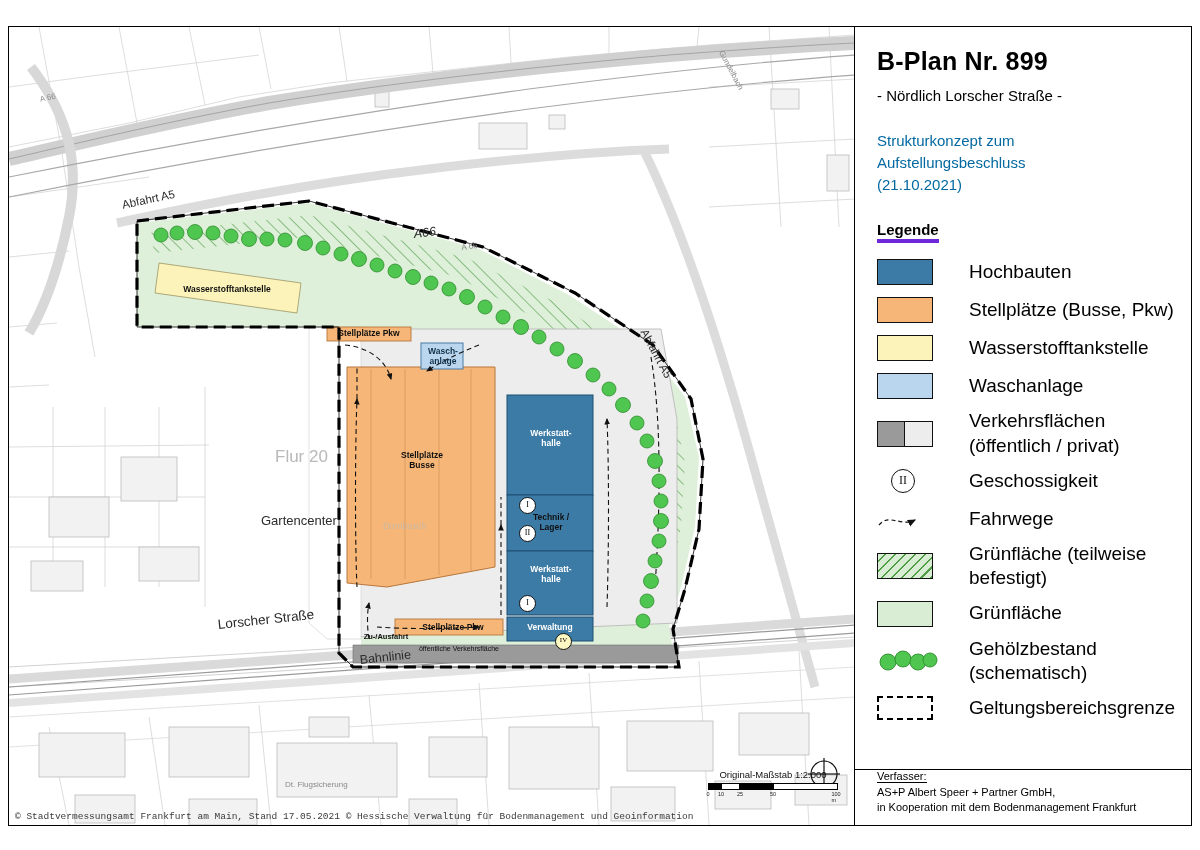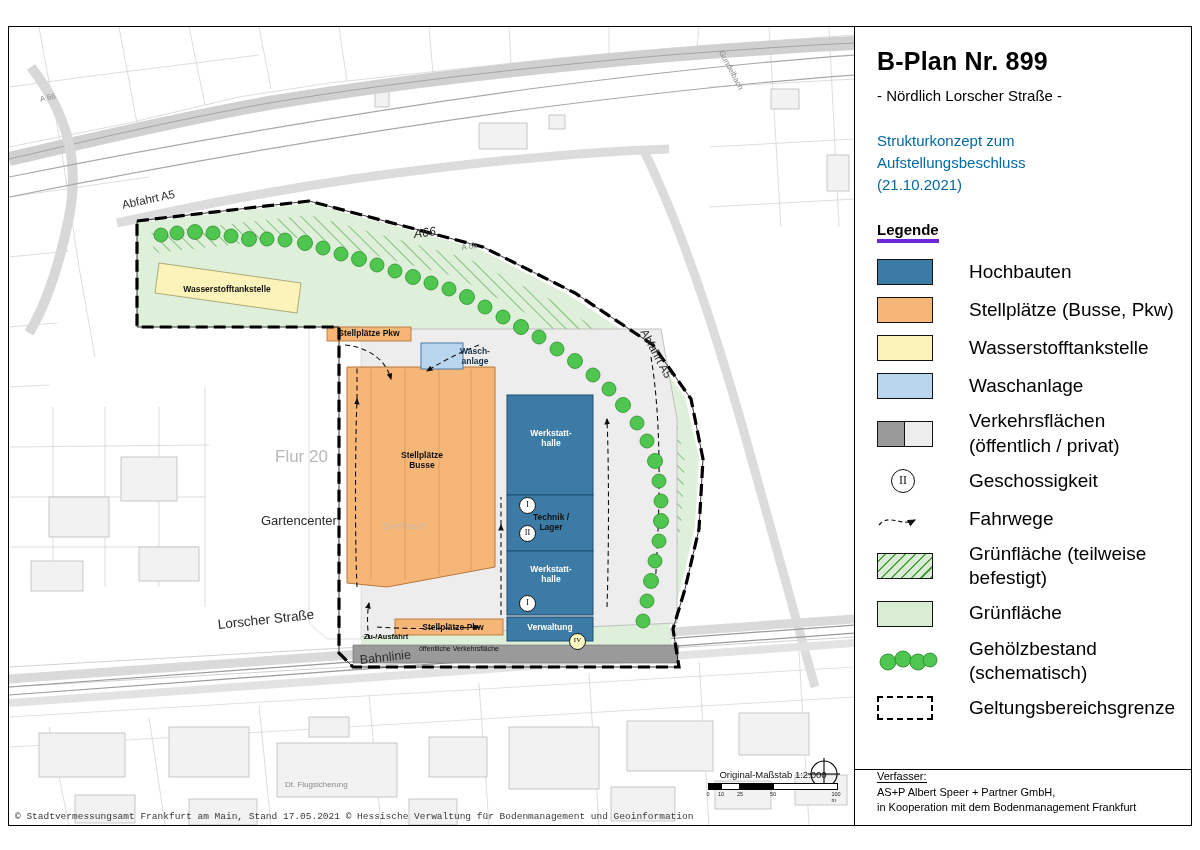--- a/index.html
+++ b/index.html
@@ -451,21 +451,21 @@
       <div class="map-label" style="left:350px; top:626px; transform:rotate(-6deg); transform-origin:left top; font-size:12.5px;">Bahnlinie</div>
       <div class="cad-label" style="left:716px; top:22px; transform:rotate(62deg); transform-origin:left top;">Gundelbach</div>
       <div class="big-grey" style="left:266px; top:420px;">Flur 20</div>
       <div class="map-label" style="left:252px; top:486px; font-size:13px;">Gartencenter</div>
 
       <div class="cad-label" style="left:374px; top:494px; font-size:9px; color:#cbb9a6;">Dornbusch</div>
       <div class="cad-label" style="left:276px; top:753px;">Dt. Flugsicherung</div>
 
       <div class="blk-label" style="left:166px; top:258px; width:104px;">Wasserstofftankstelle</div>
       <div class="blk-label" style="left:320px; top:302px; width:80px;">Stellplätze Pkw</div>
-      <div class="blk-label" style="left:414px; top:320px; width:40px; color:#11314a;padding-left:32px;">
+      <div class="blk-label" style="left:414px; top:320px; width:40px; color:#11314a;">
         <span>Wasch-</span><br>
         <span>anlage</span>
       </div>
       <div class="blk-label" style="left:382px; top:424px; width:62px;">
         <span>Stellplätze</span><br>
         <span>Busse</span>
       </div>
       <div class="blk-label" style="left:512px; top:402px; width:60px; color:#ffffff;">
         <span>Werkstatt-</span><br>
         <span>halle</span>
@@ -479,21 +479,21 @@
         <span>halle</span>
       </div>
       <div class="blk-label" style="left:508px; top:596px; width:66px; color:#ffffff;">Verwaltung</div>
       <div class="blk-label" style="left:404px; top:596px; width:80px;">Stellplätze Pkw</div>
       <div class="blk-label" style="left:344px; top:606px; width:66px; font-size:7.5px;">Zu-/Ausfahrt</div>
       <div class="blk-label" style="left:390px; top:618px; width:120px; font-size:7px; font-weight:normal;">öffentliche Verkehrsfläche</div>
 
       <div style="position:absolute; left:510px; top:470px; width:15px; height:15px; border:1.2px solid #111; border-radius:50%; background:#fff; font-family:'Liberation Serif',serif; font-size:8px; line-height:13px; text-align:center;">I</div>
       <div style="position:absolute; left:510px; top:498px; width:15px; height:15px; border:1.2px solid #111; border-radius:50%; background:#fff; font-family:'Liberation Serif',serif; font-size:8px; line-height:13px; text-align:center;">II</div>
       <div style="position:absolute; left:510px; top:568px; width:15px; height:15px; border:1.2px solid #111; border-radius:50%; background:#fff; font-family:'Liberation Serif',serif; font-size:8px; line-height:13px; text-align:center;">I</div>
-      <div style="position:absolute; left:560px; top:606px; width:15px; height:15px; border:1.2px solid #111; border-radius:50%; background:#fef9c3; font-family:'Liberation Serif',serif; font-size:7px; line-height:13px; text-align:center;">IV</div>
+      <div style="position:absolute; left:546px; top:606px; width:15px; height:15px; border:1.2px solid #111; border-radius:50%; background:#fef9c3; font-family:'Liberation Serif',serif; font-size:7px; line-height:13px; text-align:center;">IV</div>
 
       <svg class="north" viewBox="0 0 34 34">
         <circle cx="17" cy="17" r="13" fill="none" stroke="#111" stroke-width="1.2"></circle>
         <line x1="17" y1="1" x2="17" y2="33" stroke="#111" stroke-width="1.2"></line>
         <line x1="1" y1="17" x2="33" y2="17" stroke="#111" stroke-width="1.2"></line>
       </svg>
 
       <div class="scalebar-wrap">
         <div class="scalebar-title">Original-Maßstab 1:2.000</div>
         <div class="scalebar">

